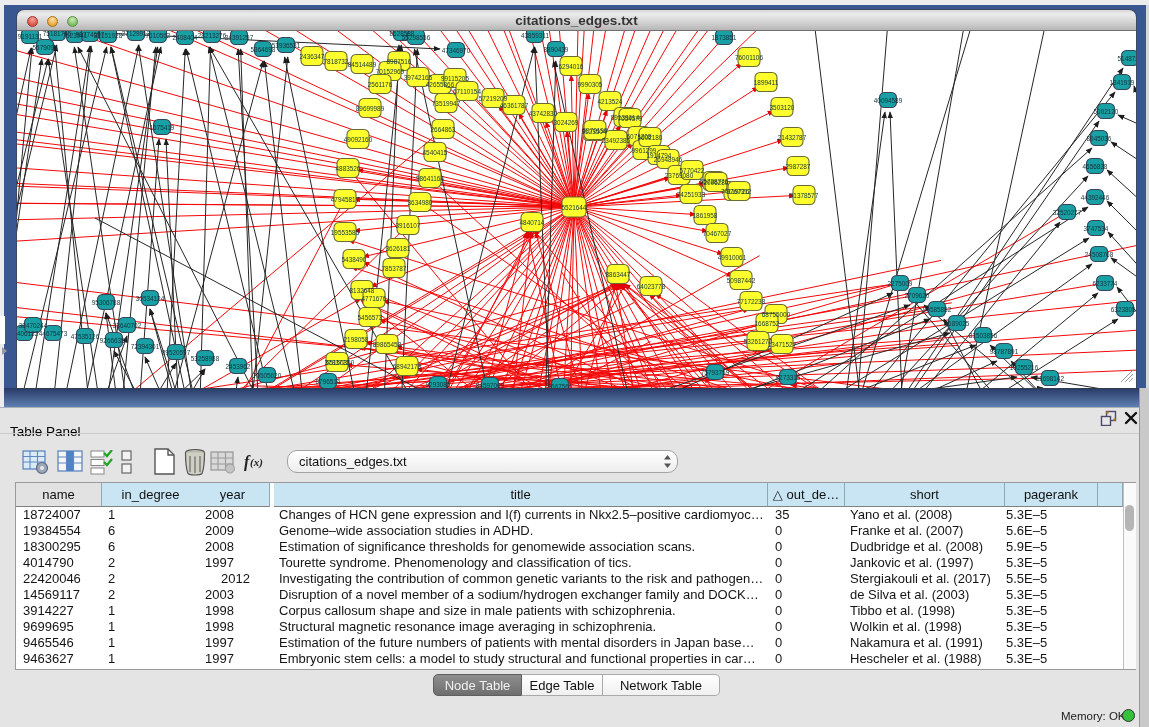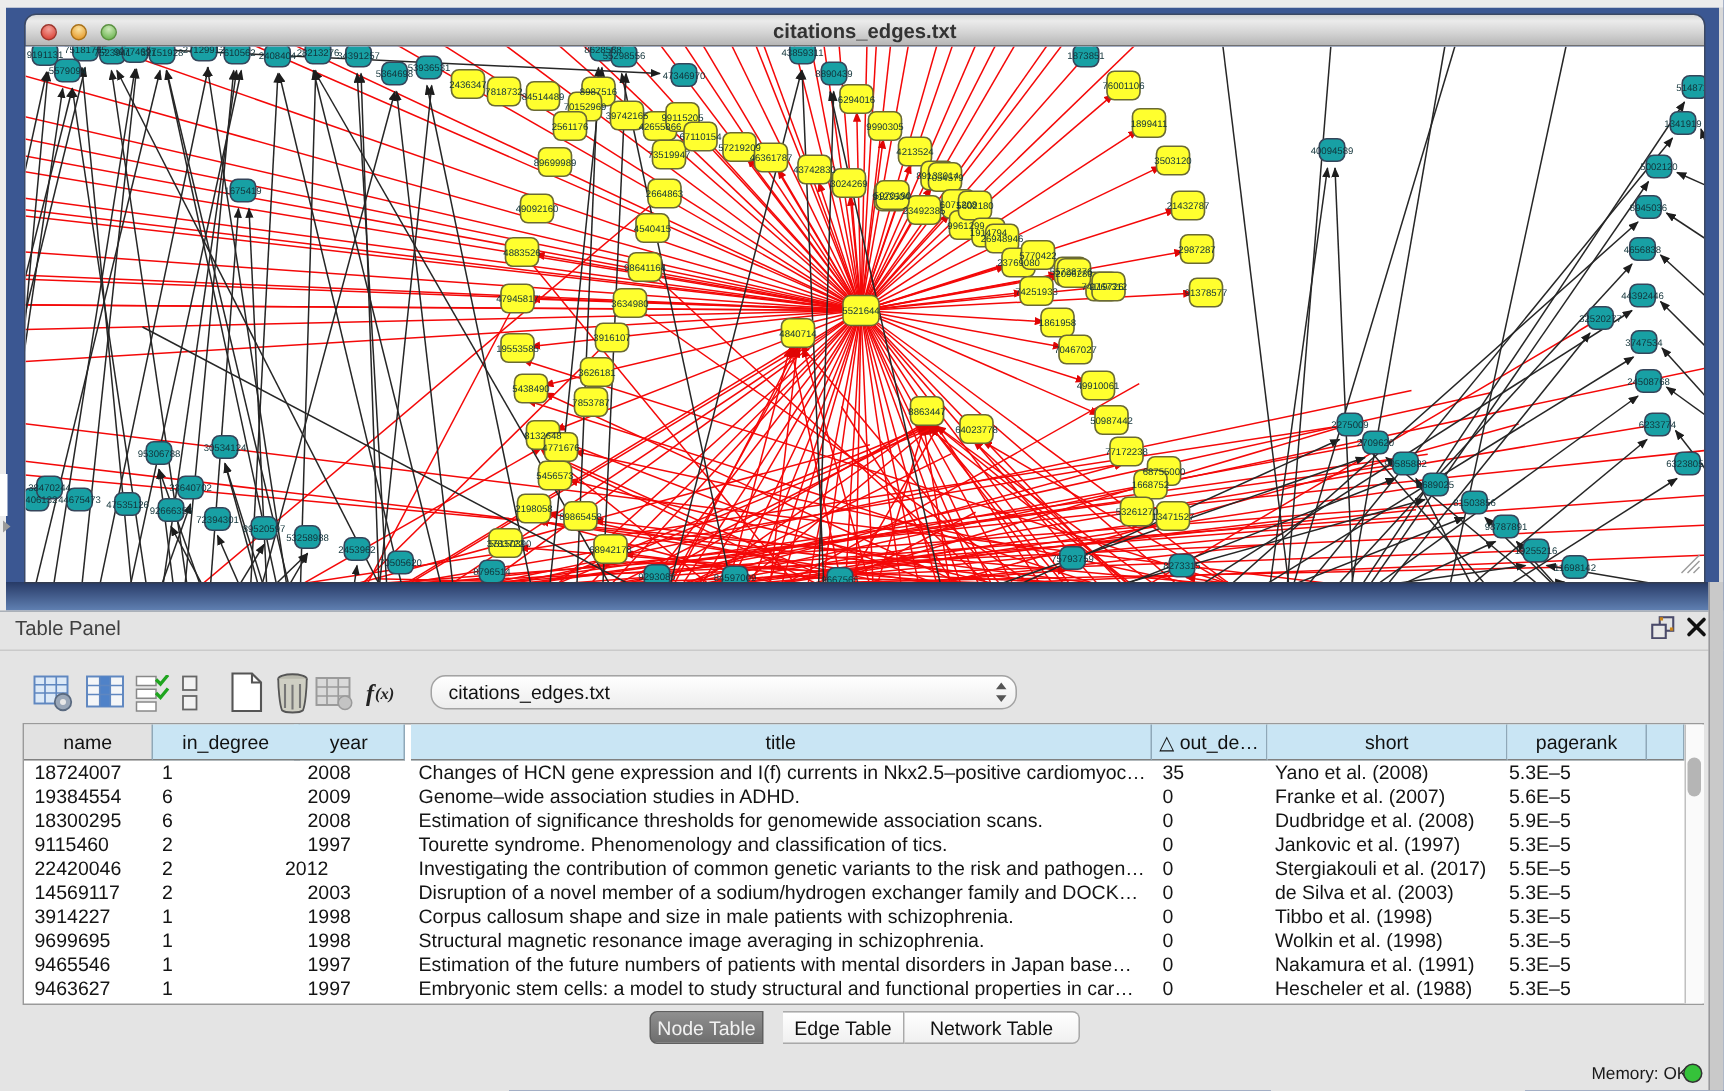--- a/index.html
+++ b/index.html
@@ -11,21 +11,21 @@
 #rightstrip1{left:1146px;top:5px;width:3px;height:383px;background:#d8d8d8}
 #rightstrip2{left:1139px;top:388px;width:10px;height:339px;background:#c9c9c9;border-left:1px solid #98989b;box-sizing:border-box;z-index:6}
 #win{left:17px;top:10px;width:1119px;height:378px;border-radius:7px 7px 0 0;
      box-shadow:0 0 0 1px rgba(60,60,60,.55)}
 #titlebar{left:17px;top:10px;width:1119px;height:21px;border-radius:7px 7px 0 0;
   background:linear-gradient(#d6d6d6,#ebebeb 20%,#d2d2d2 62%,#b6b6b6);border-bottom:1px solid #707070;box-sizing:border-box}
 #title{left:17px;top:13px;width:1119px;text-align:center;font-size:13.5px;font-weight:bold;color:#333}
 .tl{top:15.5px;width:11px;height:11px;border-radius:50%;box-sizing:border-box}
 #canvas{left:17px;top:31px;width:1119px;height:357px;background:#fff;overflow:hidden}
 #tp{left:0;top:407px;width:1149px;height:320px;background:#e4e4e4}
-#tptitle{left:10px;top:411px;font-size:13.5px;color:#404040}
+#tptitle{left:10px;top:424px;font-size:13.5px;color:#000000}
 #tpline{left:0;top:433px;width:1149px;height:1px;background:#cacaca}
 #tpline2{left:0;top:407px;width:1149px;height:1px;background:#aab0b8}
 #dropdown{left:287px;top:450px;width:391px;height:23px;background:linear-gradient(#fff,#ededed);
   border:1px solid #a3a3a3;border-radius:10px;box-sizing:border-box}
 #ddtext{left:299px;top:454px;font-size:13px;color:#111}
 #table{left:15px;top:482px;width:1121px;height:188px;background:#fff;border:1px solid #9a9a9a;box-sizing:border-box}
 .th{top:483px;height:24px;background:#c9e5f4;border-right:1px solid #8fa8b8;border-bottom:1px solid #808080;
     box-sizing:border-box;font-size:13px;color:#111;text-align:center;line-height:23px}
 .tr{position:absolute;height:16px;font-size:13px;color:#141414;line-height:16px}
 .tr span{position:absolute;white-space:nowrap}
@@ -717,32 +717,32 @@
 <div class="tr" style="top:539px">
     <span style="left:23px">18300295</span>
     <span style="left:108px">6</span>
     <span style="left:205px">2008</span>
     <span style="left:279px">Estimation of significance thresholds for genomewide association scans.</span>
     <span style="left:775px">0</span>
     <span style="left:850px">Dudbridge et al. (2008)</span>
     <span style="left:1006px">5.9E–5</span>
   </div>
 <div class="tr" style="top:555px">
-    <span style="left:23px">9115460</span>
+    <span style="left:23px">4014790</span>
     <span style="left:108px">2</span>
     <span style="left:205px">1997</span>
     <span style="left:279px">Tourette syndrome. Phenomenology and classification of tics.</span>
     <span style="left:775px">0</span>
     <span style="left:850px">Jankovic et al. (1997)</span>
     <span style="left:1006px">5.3E–5</span>
   </div>
 <div class="tr" style="top:571px">
     <span style="left:23px">22420046</span>
     <span style="left:108px">2</span>
-    <span style="left:190px">2012</span>
+    <span style="left:221px">2012</span>
     <span style="left:279px">Investigating the contribution of common genetic variants to the risk and pathogen…</span>
     <span style="left:775px">0</span>
     <span style="left:850px">Stergiakouli et al. (2017)</span>
     <span style="left:1006px">5.5E–5</span>
   </div>
 <div class="tr" style="top:587px">
     <span style="left:23px">14569117</span>
     <span style="left:108px">2</span>
     <span style="left:205px">2003</span>
     <span style="left:279px">Disruption of a novel member of a sodium/hydrogen exchanger family and DOCK…</span>
@@ -781,21 +781,21 @@
     <span style="left:23px">9463627</span>
     <span style="left:108px">1</span>
     <span style="left:205px">1997</span>
     <span style="left:279px">Embryonic stem cells: a model to study structural and functional properties in car…</span>
     <span style="left:775px">0</span>
     <span style="left:850px">Hescheler et al. (1988)</span>
     <span style="left:1006px">5.3E–5</span>
   </div>
 <div class="abs" id="sb"></div>
 <div class="abs" id="sbthumb"></div>
-<div class="abs seg" style="left:433px;width:76px;background:linear-gradient(#8f8f8f,#6e6e6e);color:#f2f2f2;border:1px solid #5f5f5f;border-radius:5px 0 0 5px">Node Table</div>
+<div class="abs seg" style="left:433px;width:89px;background:linear-gradient(#8f8f8f,#6e6e6e);color:#f2f2f2;border:1px solid #5f5f5f;border-radius:5px 0 0 5px">Node Table</div>
 <div class="abs seg" style="left:522px;width:81px;background:linear-gradient(#fff,#f0f0f0);color:#111;border:1px solid #a9a9a9;border-left:none">Edge Table</div>
 <div class="abs seg" style="left:603px;width:117px;background:linear-gradient(#fff,#f0f0f0);color:#111;border:1px solid #a9a9a9;border-left:none;border-radius:0 5px 5px 0">Network Table</div>
 <div class="abs" id="memtext">Memory: OK</div>
 <div class="abs" id="memdot"></div>
 <svg class="abs" style="left:1100px;top:410px" width="17" height="16">
     <rect x="6.5" y="1.5" width="9" height="9" fill="none" stroke="#4a4a6a" stroke-width="1.4"></rect>
     <rect x="1.5" y="6.5" width="9" height="9" fill="#e8e8e8" stroke="#4a4a6a" stroke-width="1.4"></rect>
     <rect x="6.5" y="1.5" width="2.2" height="2.2" fill="#c98418"></rect>
     <rect x="13.3" y="8.3" width="2.2" height="2.2" fill="#c98418"></rect>
   </svg>

